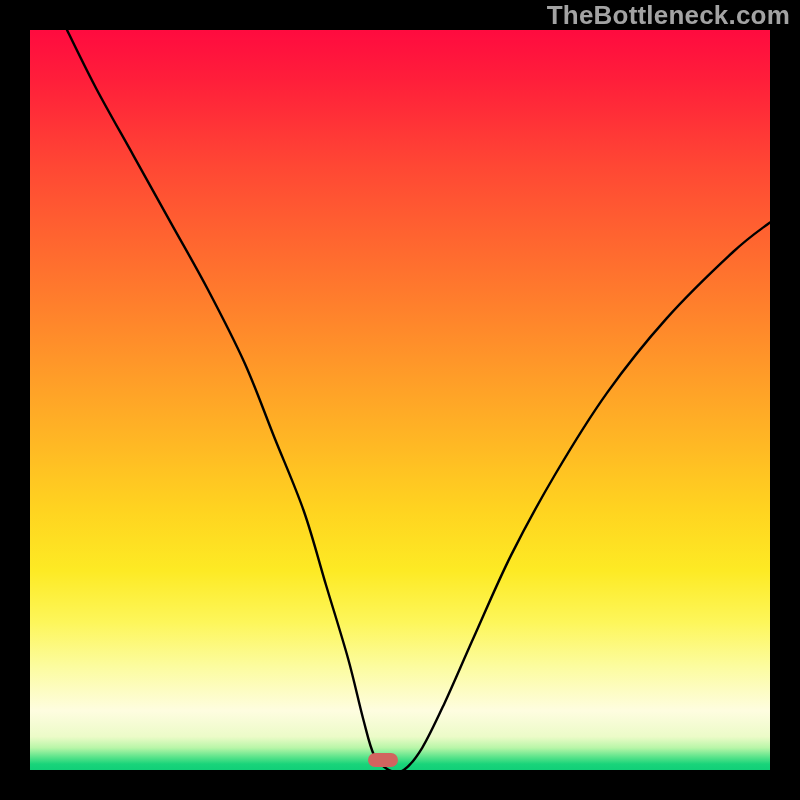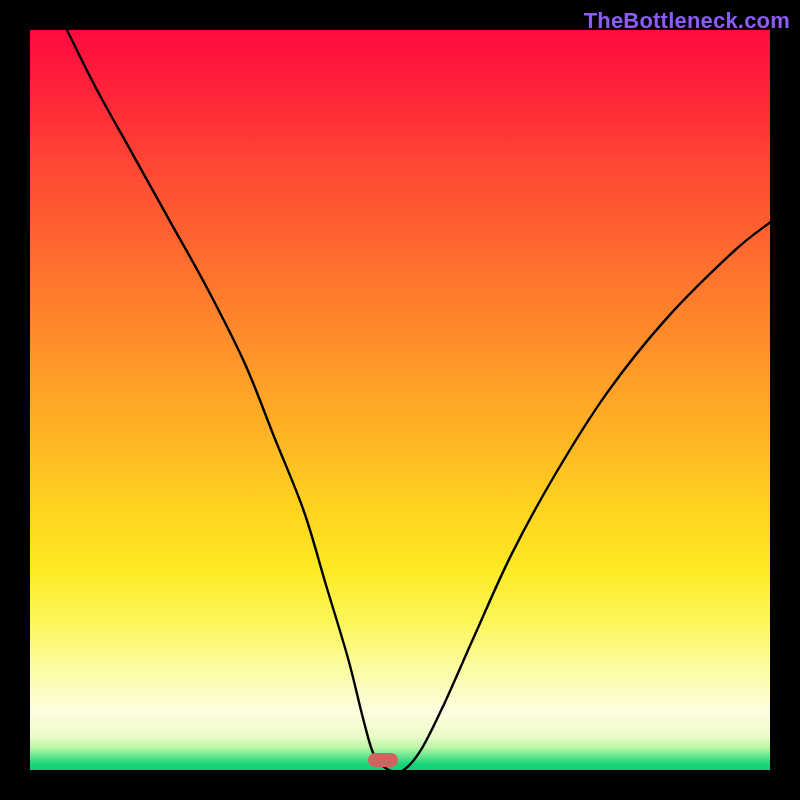--- a/index.html
+++ b/index.html
@@ -12,24 +12,24 @@
     font-family: Arial, Helvetica, sans-serif;
   }
   .frame {
     position: relative;
     width: 800px;
     height: 800px;
     background: #000;
   }
   .watermark {
     position: absolute;
-    top: 8px;
+    top: 0;
     right: 10px;
-    color: #8b5cf6;
-    font-size: 22px;
+    color: #a3a3a3;
+    font-size: 26px;
     font-weight: bold;
     letter-spacing: 0.2px;
     z-index: 20;
   }
   .plot-area {
     position: absolute;
     left: 30px;
     top: 30px;
     width: 740px;
     height: 740px;

